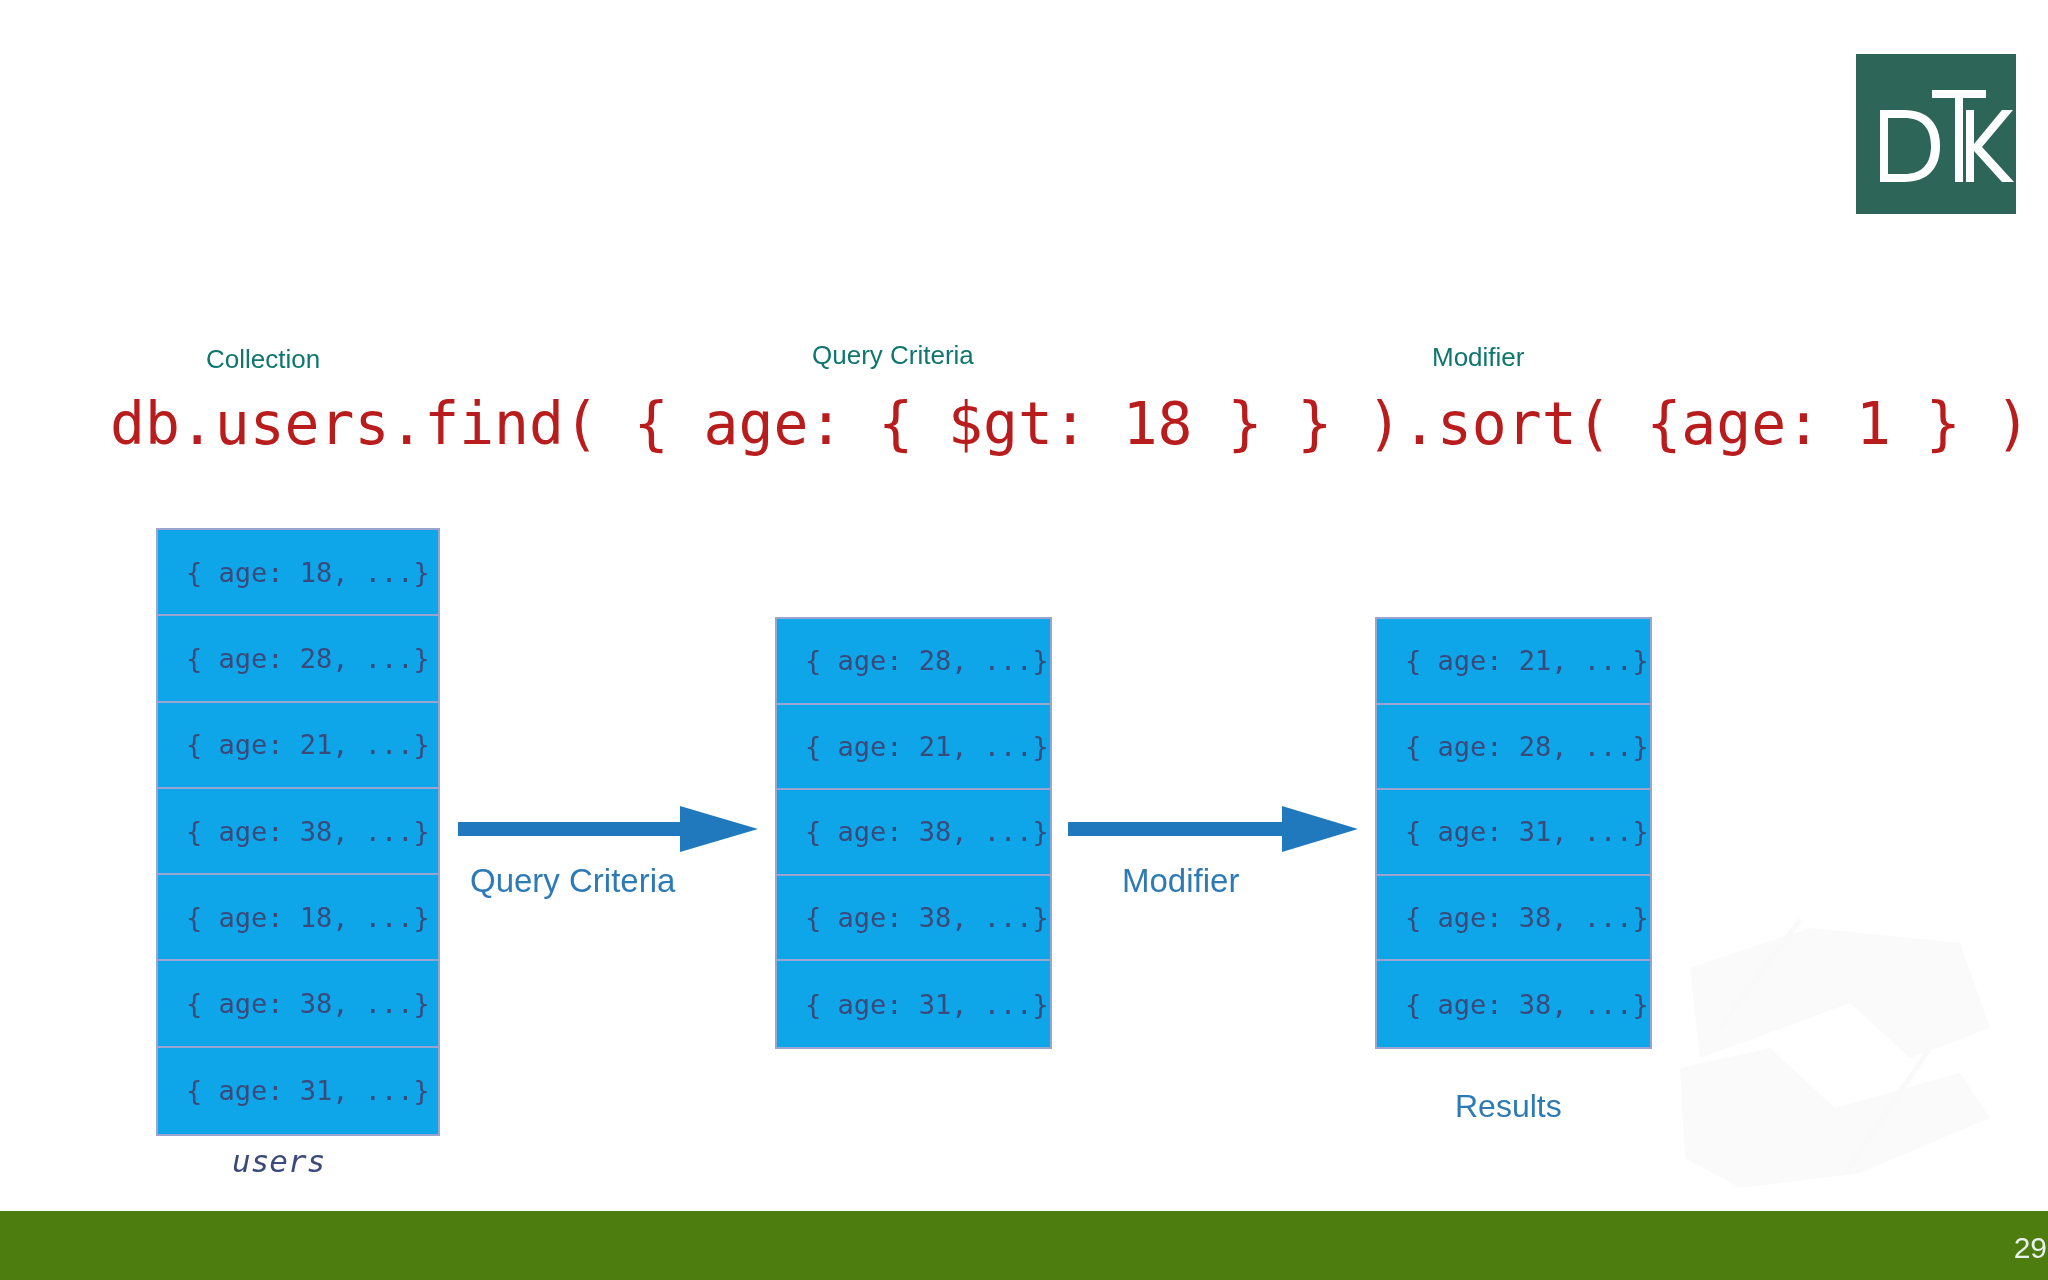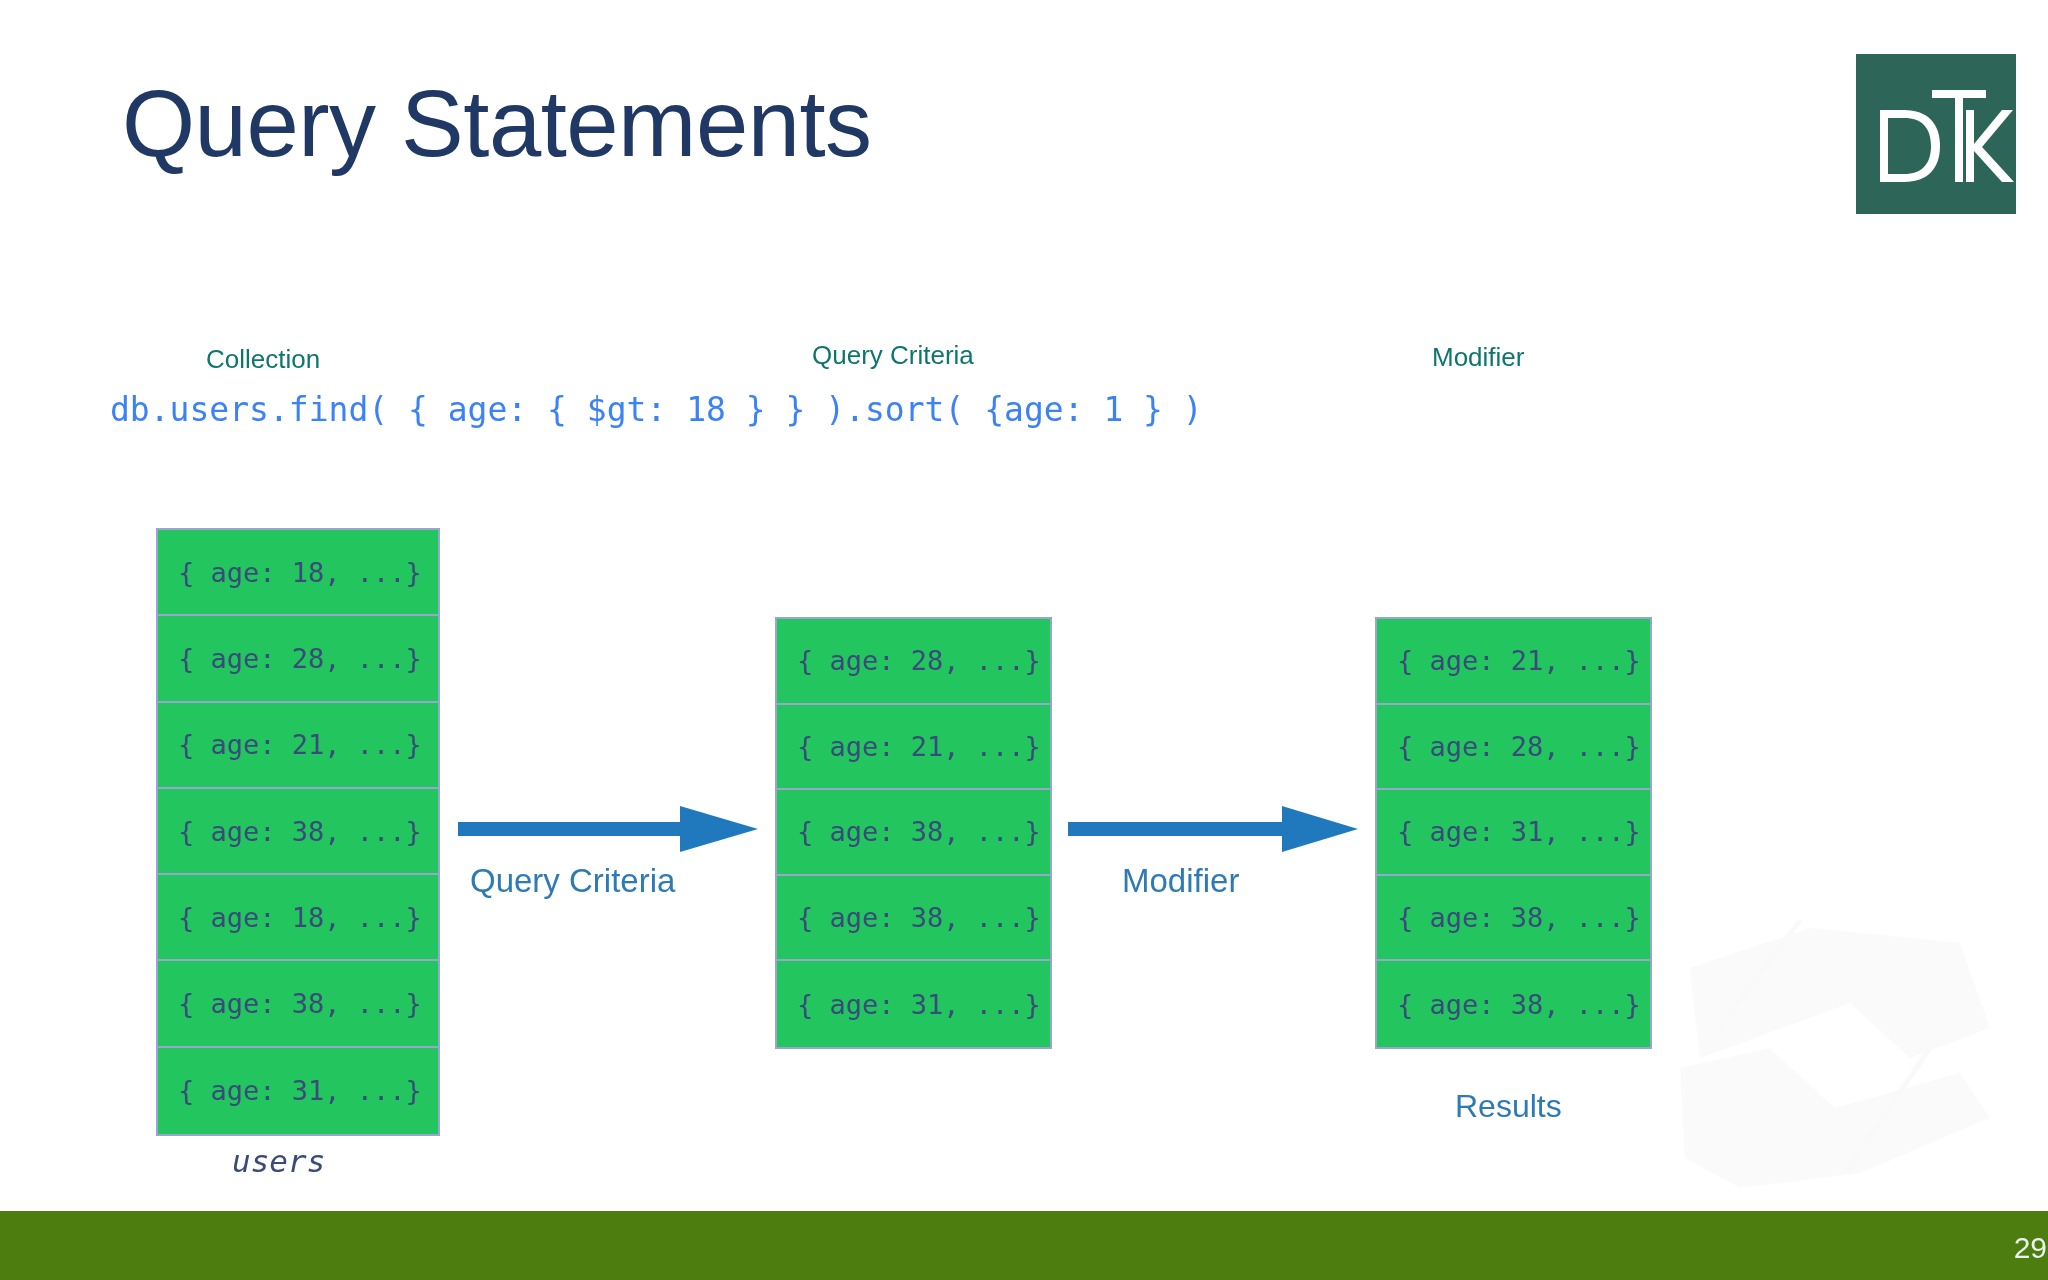--- a/index.html
+++ b/index.html
@@ -53,44 +53,44 @@
   }
   #label-collection { left: 206px; top: 344px; }
   #label-querycriteria-top { left: 812px; top: 340px; }
   #label-modifier-top { left: 1432px; top: 342px; }
 
   #query-statement {
     position: absolute;
     left: 110px;
     top: 390px;
     font-family: "DejaVu Sans Mono", monospace;
-    font-size: 33px;
+    font-size: 58px;
     font-weight: 400;
-    color: #3b82f6;
+    color: #b91c1c;
     letter-spacing: 0px;
     white-space: pre;
   }
 
   
   .doc-table {
     position: absolute;
     border: 2px solid #9aa5cf;
     background: #ffffff;
     box-sizing: border-box;
   }
   .doc-row {
     box-sizing: border-box;
     border-bottom: 2px solid #9aa5cf;
     display: flex;
     align-items: center;
-    padding-left: 20px;
+    padding-left: 28px;
     font-family: "DejaVu Sans Mono", monospace;
     font-size: 27px;
     color: #3a4a7a;
-    background: #22c55e;
+    background: #0ea5e9;
     white-space: pre;
   }
   .doc-row:last-child { border-bottom: none; }
 
   #table-users  { left: 156px; top: 528px;  width: 284px; height: 608px; }
   #table-users .doc-row { height: 86.3px; }
 
   #table-filtered { left: 775px; top: 617px; width: 277px; height: 432px; }
   #table-filtered .doc-row { height: 85.6px; }
 
@@ -159,21 +159,20 @@
     font-family: "Liberation Sans", sans-serif;
     font-size: 30px;
     color: #e8f1ee;
   }
 </style>
 </head>
 <body>
 
 <div id="slide">
 
-  <div id="slide-title">Query Statements</div>
 
   <div id="logo-box">
     <svg id="logo-svg" viewBox="0 0 160 160">
 
       <path d="M24 56 L24 128 L48 128 C72 128 84 114 84 92 C84 70 72 56 48 56 Z
                M32 64 L48 64 C66 64 75 74 75 92 C75 110 66 120 48 120 L32 120 Z" fill="#ffffff"></path>
 
       <rect x="76" y="36" width="54" height="8" fill="#ffffff"></rect>
       <rect x="99" y="36" width="8" height="92" fill="#ffffff"></rect>
 

